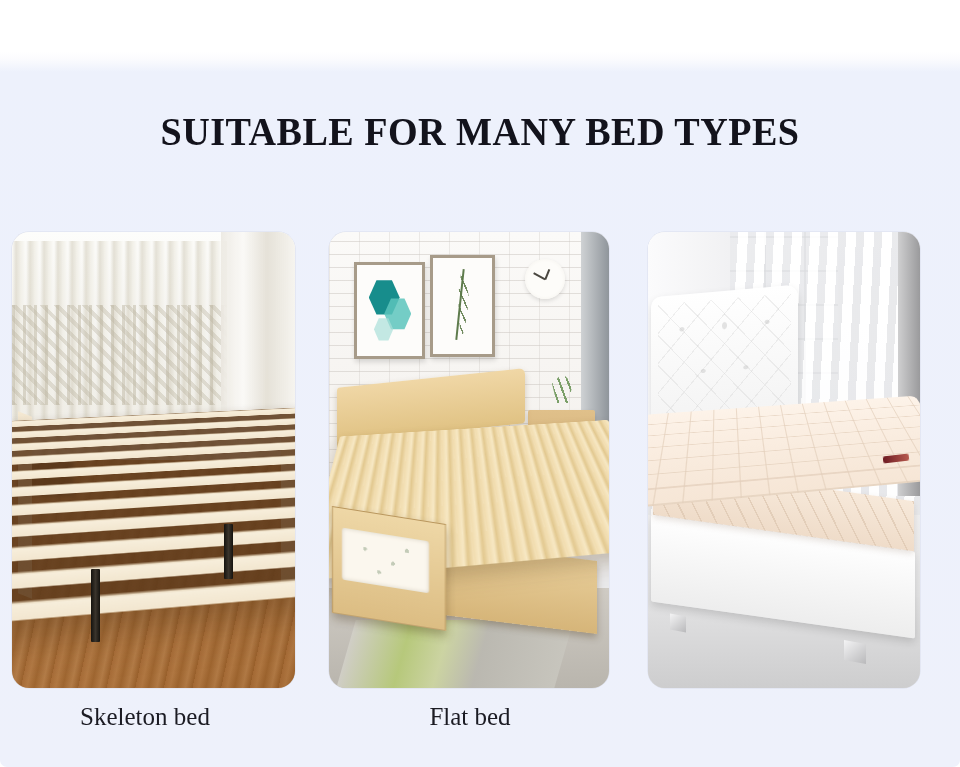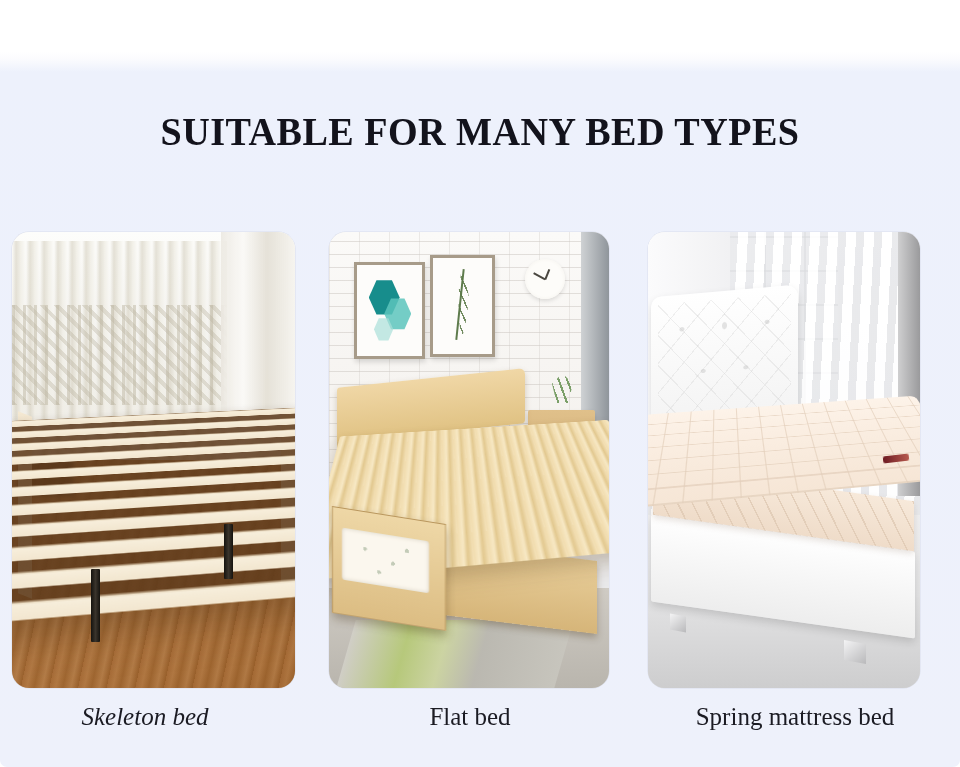--- a/index.html
+++ b/index.html
@@ -372,21 +372,21 @@
   }
   .caption {
     position: absolute;
     top: 0;
     font-family: "Liberation Serif", serif;
     font-size: 25px;
     color: #1b1b23;
     white-space: nowrap;
     text-align: center;
   }
-  .caption.c1 { left: 0;   width: 290px; font-style: italic; }
+  .caption.c1 { left: 0;   width: 290px; }
   .caption.c2 { left: 330px; width: 280px; font-family: Liberation Serif, serif; }
   .caption.c3 { left: 650px; width: 290px; }
 </style>
 </head>
 <body>
 
 <div class="page">
 
   <div class="title">SUITABLE FOR MANY BED TYPES</div>
 
@@ -464,16 +464,15 @@
         </div>
         <div class="redspot"></div>
       </div>
     </div>
 
   </div>
 
   <div class="captions">
     <div class="caption c1">Skeleton bed</div>
     <div class="caption c2">Flat bed</div>
-    <div class="caption c3">Spring mattress bed</div>
   </div>
 
 </div>
 
 </body></html>

